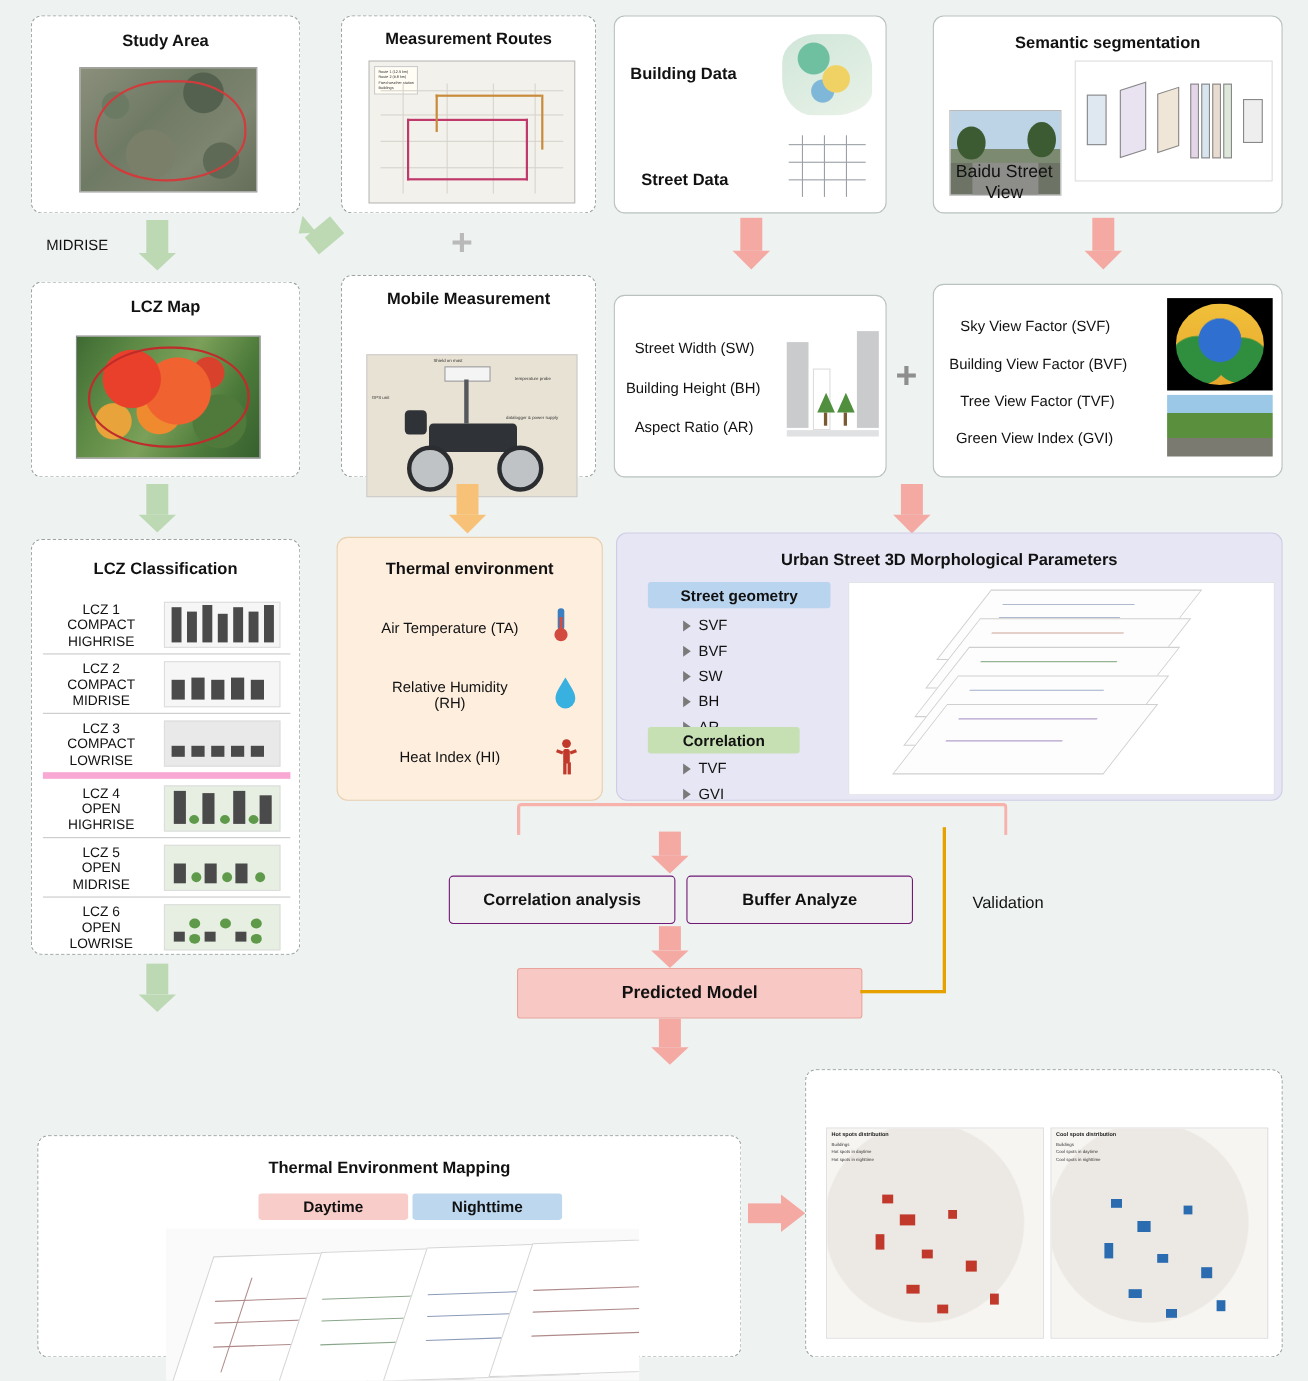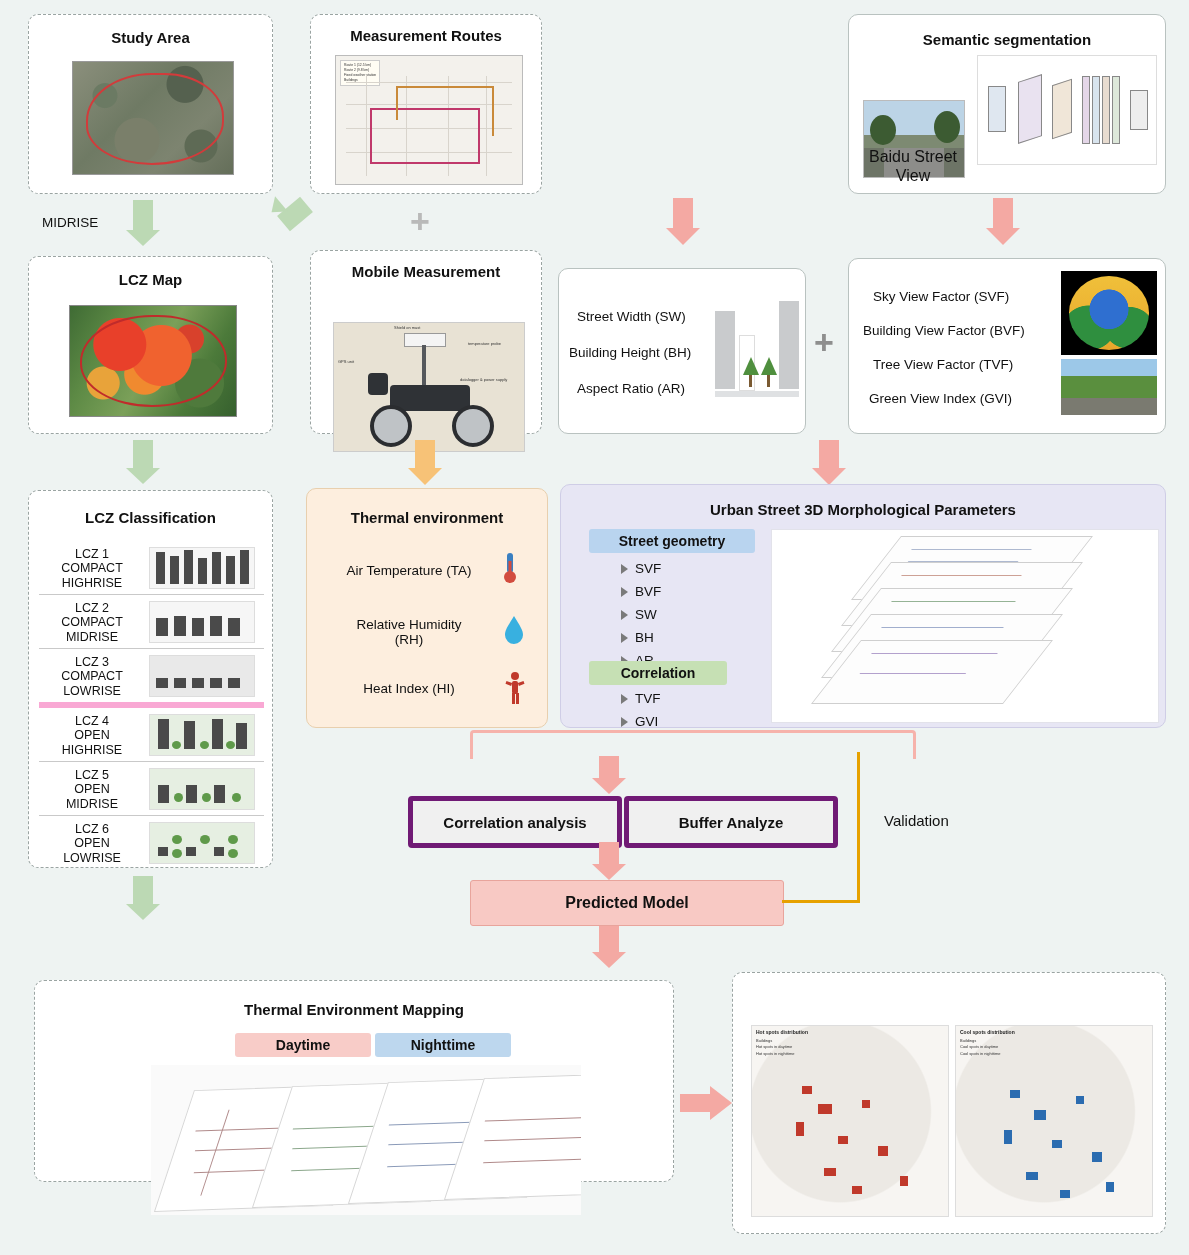--- a/index.html
+++ b/index.html
@@ -156,21 +156,21 @@
   .hcmap .ttl{position:absolute;left:4px;top:3px;font-size:5px;font-weight:bold;color:#222;}
   .hcmap .leg{position:absolute;left:4px;top:12px;font-size:4px;color:#333;line-height:1.6;}
   
   .pill{
     position:absolute;border-radius:3px;text-align:center;font-weight:bold;font-size:14px;
     padding:4px 0;
   }
   .paramlabel{position:absolute;font-size:13.5px;}
   .bullet{display:inline-block;width:0;height:0;border-left:7px solid #7a7a7a;border-top:5px solid transparent;border-bottom:5px solid transparent;margin-right:7px;vertical-align:middle;}
   .procbox{
-    position:absolute;background:#f0f0f0;border:5px solid #701a75;border-radius:4px;
+    position:absolute;background:#f0f0f0;border:1px solid #701a75;border-radius:4px;
     display:flex;align-items:center;justify-content:center;font-weight:bold;font-size:15px;
   }
   .predbox{
     position:absolute;background:#f8c9c4;border:1px solid #e8a49c;border-radius:3px;
     display:flex;align-items:center;justify-content:center;font-weight:bold;font-size:16px;
   }
   .bracket{position:absolute;border:3px solid #f6b2ab;border-bottom:none;border-radius:4px 4px 0 0;}
   .valline{position:absolute;background:#e6a100;}
   .textcell{position:absolute;text-align:center;font-size:12.5px;line-height:1.15;}
 </style>
@@ -201,20 +201,33 @@
       <div class="rt" style="left:34px;top:52px;width:110px;height:2px;"></div>
       <div class="rt" style="left:34px;top:52px;width:2px;height:56px;"></div>
       <div class="rt" style="left:34px;top:106px;width:110px;height:2px;"></div>
       <div class="rt" style="left:142px;top:52px;width:2px;height:56px;"></div>
       <div class="rt2" style="left:60px;top:30px;width:96px;height:2px;"></div>
       <div class="rt2" style="left:156px;top:30px;width:2px;height:50px;"></div>
       <div class="rt2" style="left:60px;top:30px;width:2px;height:34px;"></div>
     </div>
   </div>
 
+  <div class="box" style="left:558px;top:14px;width:248px;height:180px;">
+    <div style="position:absolute;left:14px;top:44px;font-weight:bold;font-size:15px;">Building Data</div>
+    <div class="mini bmap" style="left:152px;top:16px;width:82px;height:74px;"></div>
+    <div style="position:absolute;left:24px;top:140px;font-weight:bold;font-size:15px;">Street Data</div>
+    <div class="mini snet" style="left:150px;top:100px;width:86px;height:72px;">
+      <div class="ln" style="left:8px;top:16px;width:70px;height:1px;"></div>
+      <div class="ln" style="left:8px;top:32px;width:70px;height:1px;"></div>
+      <div class="ln" style="left:8px;top:48px;width:70px;height:1px;"></div>
+      <div class="ln" style="left:20px;top:8px;width:1px;height:56px;"></div>
+      <div class="ln" style="left:40px;top:8px;width:1px;height:56px;"></div>
+      <div class="ln" style="left:60px;top:8px;width:1px;height:56px;"></div>
+    </div>
+  </div>
 
   <div class="box" style="left:848px;top:14px;width:318px;height:180px;">
     <div class="title" style="margin-top:16px;">Semantic segmentation</div>
     <div class="mini svphoto" style="left:14px;top:52px;width:100px;height:76px;border:1px solid #bbb;">
       <div class="road"></div>
       <div class="tree" style="left:6px;top:14px;width:26px;height:30px;"></div>
       <div class="tree" style="left:70px;top:10px;width:26px;height:32px;"></div>
     </div>
     <div style="position:absolute;left:12px;top:132px;width:104px;text-align:center;font-size:16px;line-height:1.2;">Baidu Street View</div>
     <div class="mini cnn" style="left:128px;top:40px;width:178px;height:108px;border:1px solid #ddd;">
@@ -504,21 +517,21 @@
 
   <div class="arrow arr-down pink" style="left:592px;top:926px;height:44px;">
     <div class="shaft" style="height:26px;"></div>
     <div class="head" style="top:26px;border-top:16px solid #f4a9a3;"></div>
   </div>
   <div class="arrow arr-down green" style="left:126px;top:876px;height:48px;">
     <div class="shaft" style="height:28px;"></div>
     <div class="head" style="top:28px;border-top:16px solid #bcd9b4;"></div>
   </div>
 
-  <div class="box dashed" style="left:34px;top:980px;width:640px;height:202px;">
+  <div class="box dashed" style="left:34px;top:1032px;width:640px;height:202px;">
     <div class="title" style="margin-top:20px;">Thermal Environment Mapping</div>
     <div class="pill" style="left:200px;top:52px;width:136px;background:#f8ccc8;">
       <span>Daytime</span>
     </div>
     <div class="pill" style="left:340px;top:52px;width:136px;background:#bdd7ee;">
       <span>Nighttime</span>
     </div>
     <div class="mini" style="left:116px;top:84px;width:430px;height:150px;background:#fafafa;">
       <div class="tmaps" style="left:0;top:4px;">
         <div class="tmap" style="left:24px;top:18px;">

